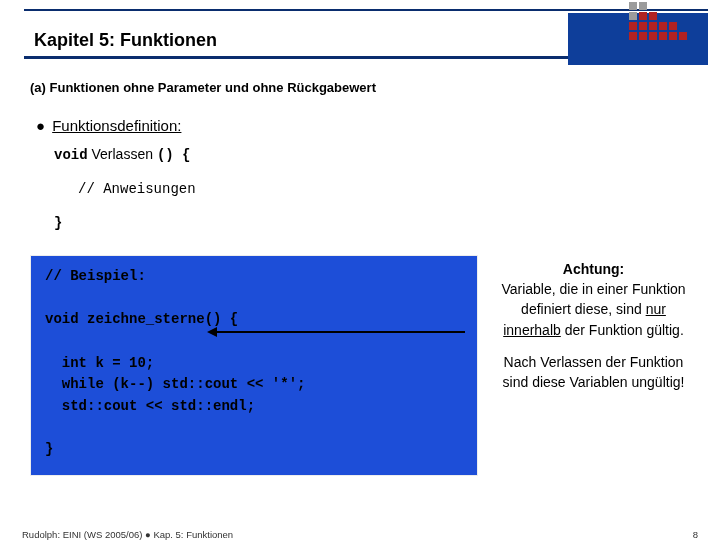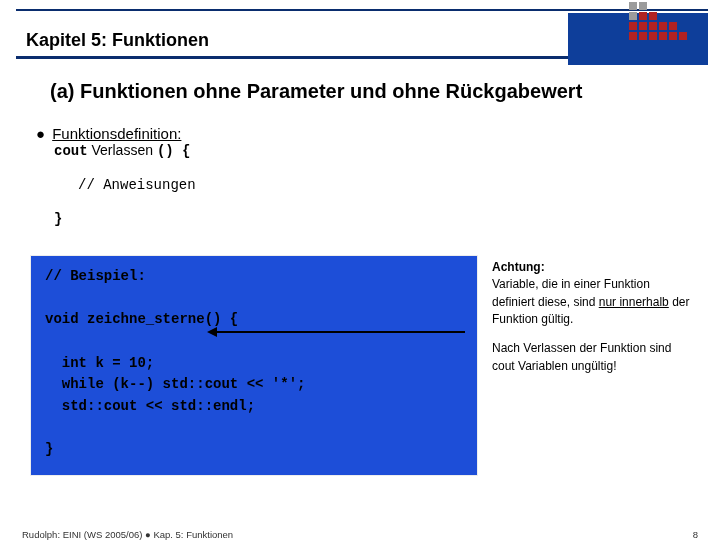--- a/index.html
+++ b/index.html
@@ -6,21 +6,21 @@
   body {
     width: 720px;
     height: 540px;
     font-family: Arial, Helvetica, sans-serif;
     background: #fff;
     position: relative;
     overflow: hidden;
   }
   .header-band {
     position: absolute;
-    top: 0; left: 4px; right: 0;
+    top: 0; left: 12px; right: 0;
     height: 68px;
   }
   .top-thin {
     position: absolute;
     top: 9px; left: 12px; right: 12px;
     height: 2px;
     background: #0a2d6e;
   }
   .chapter-title {
     position: absolute;
@@ -59,27 +59,26 @@
 
   .content {
     position: absolute;
     top: 80px;
     left: 30px;
     right: 25px;
     bottom: 40px;
   }
   .section-a {
     font-weight: bold;
-    font-size: 20px;
+    font-size: 13px;
     margin-bottom: 22px;
-    margin-left: 20px;
   }
   .bullet-line {
     font-size: 15px;
-    margin-bottom: 0;
+    margin-bottom: 12px;
     margin-left: 6px;
   }
   .bullet-line .dot { display:inline-block; width:12px; }
   .uline { text-decoration: underline; }
   .void-line {
     font-size: 14px;
     margin-left: 24px;
     margin-bottom: 18px;
   }
   .mono { font-family: "Courier New", Courier, monospace; font-weight: bold; }
@@ -111,23 +110,24 @@
     padding: 10px 12px 14px 14px;
     width: 448px;
     font-family: "Courier New", Courier, monospace;
     font-weight: bold;
     font-size: 14px;
     line-height: 1.55;
     white-space: pre;
   }
   .note-col {
     flex: 1;
-    font-size: 12px;
+    font-size: 14px;
     line-height: 1.45;
     padding-top: 4px;
+    text-align: center;
   }
   .note-col p { margin-bottom: 12px; }
 
   .arrow {
     position: absolute;
     left: 185px;
     top: 76px;
     width: 250px;
     height: 2px;
     background: #000;
@@ -190,21 +190,21 @@
 
 <div class="content">
   <div class="section-a">(a) Funktionen ohne Parameter und ohne Rückgabewert</div>
 
   <div class="bullet-line">
     <span class="dot">●</span>
     <span class="uline">Funktionsdefinition:</span>
   </div>
 
   <div class="void-line">
-    <span class="mono">cout</span><span> Verlassen </span><span class="mono">()</span><span class="mono">  {</span>
+    <span class="mono">void</span><span> Verlassen </span><span class="mono">()</span><span class="mono">  {</span>
   </div>
 
   <div class="anweis">// Anweisungen</div>
 
   <div class="brace-close">}</div>
 
   <div class="lower-row">
     <div style="position:relative;">
       <div class="code-box"><span>// Beispiel:</span>
 <span></span>
@@ -215,21 +215,21 @@
 <span>  std::cout &lt;&lt; std::endl;</span>
 <span></span>
 <span>}</span></div>
       <div class="arrow"></div>
     </div>
     <div class="note-col">
       <p>
         <b>Achtung:</b><br>
         <span>Variable, die in einer Funktion definiert diese, sind </span><u>nur innerhalb</u><span> der Funktion gültig.</span>
       </p>
-      <p>Nach Verlassen der Funktion sind cout Variablen ungültig!</p>
+      <p>Nach Verlassen der Funktion sind diese Variablen ungültig!</p>
     </div>
   </div>
 </div>
 
 <div class="footer">
   <span>Rudolph: EINI (WS 2005/06) ● Kap. 5: Funktionen</span>
   <span>8</span>
 </div>
 
 </body></html>

